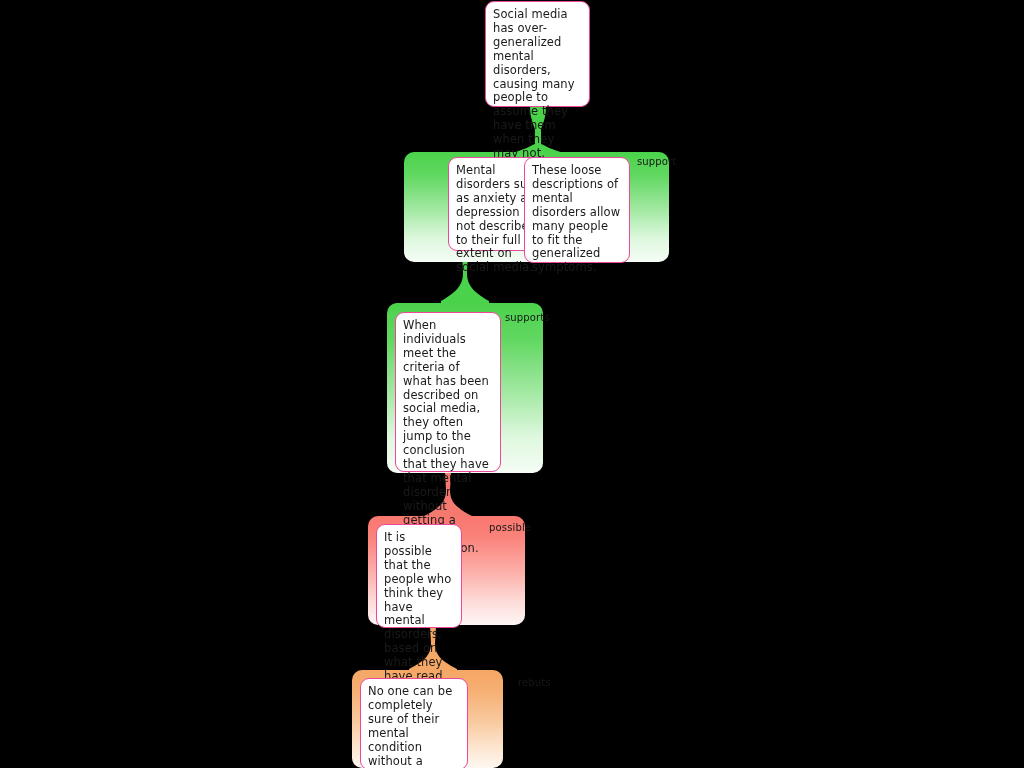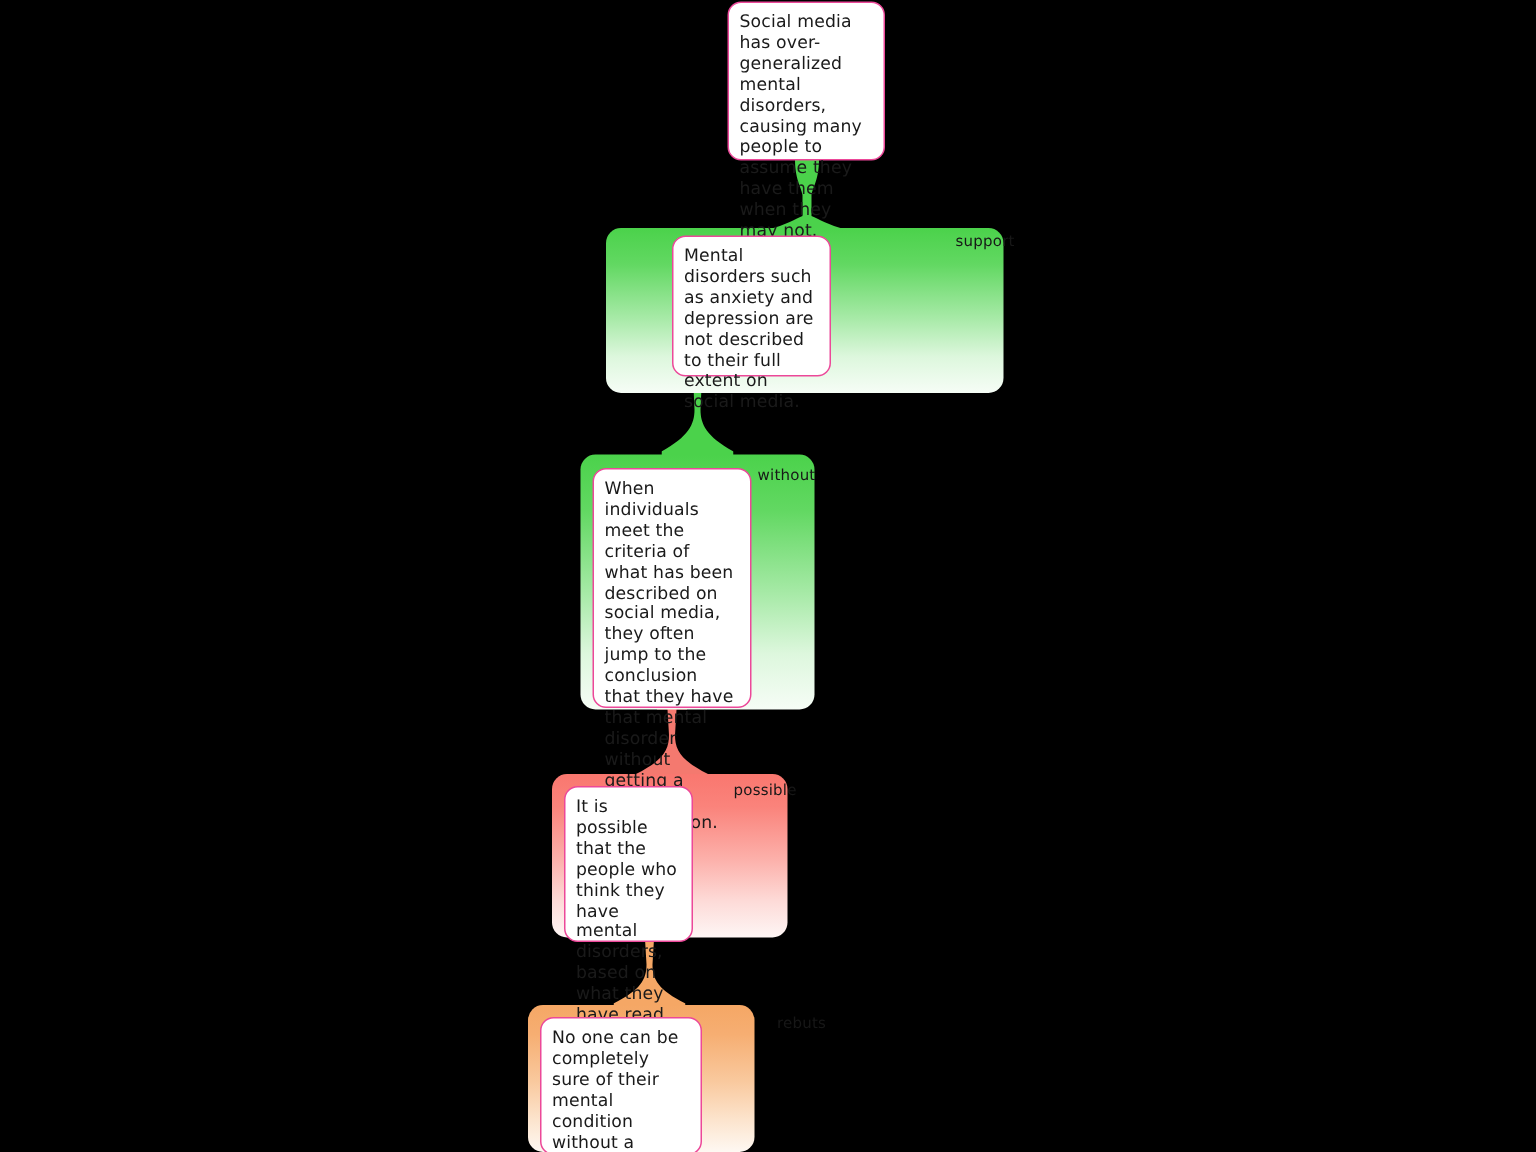--- a/index.html
+++ b/index.html
@@ -73,30 +73,33 @@
 
   <div class="relation support" style="left:404px;top:152px;width:265px;height:110px;"></div>
   <div class="rel-label" style="left:637px;top:157px;">
     <span>support</span>
   </div>
 
   <div class="claim" style="left:412px;top:157px;width:106px;height:94px;margin-left:36px;">
     <span>Mental disorders such as anxiety and depression are not described to their full extent on social media.</span>
   </div>
 
+  <div class="claim" style="left:524px;top:157px;width:106px;height:106px;">
+    <span>These loose descriptions of mental disorders allow many people to fit the generalized symptoms.</span>
+  </div>
 
   <div class="connector" style="left:441px;top:251px;width:48px;height:56px;">
     <svg width="48" height="56" viewBox="0 0 48 56">
       <path d="M21 0 H27 L26 22 C26 32 30 40 48 50 L48 56 L0 56 L0 50 C18 40 22 32 22 22 Z" fill="#4bd24b"></path>
     </svg>
   </div>
 
   <div class="relation support" style="left:387px;top:303px;width:156px;height:170px;"></div>
   <div class="rel-label" style="left:505px;top:313px;">
-    <span>without</span>
+    <span>supports</span>
   </div>
 
   <div class="claim" style="left:395px;top:312px;width:106px;height:160px;">
     <span>When individuals meet the criteria of what has been described on social media, they often jump to the conclusion that they have that mental disorder without getting a proper consultation.</span>
   </div>
 
   <div class="connector" style="left:424px;top:468px;width:48px;height:54px;">
     <svg width="48" height="54" viewBox="0 0 48 54">
       <path d="M14 0 H34 V5 H27 L26 22 C26 32 30 39 48 48 L48 54 L0 54 L0 48 C18 39 22 32 22 22 L21 5 H14 Z" fill="#f4796f"></path>
     </svg>

